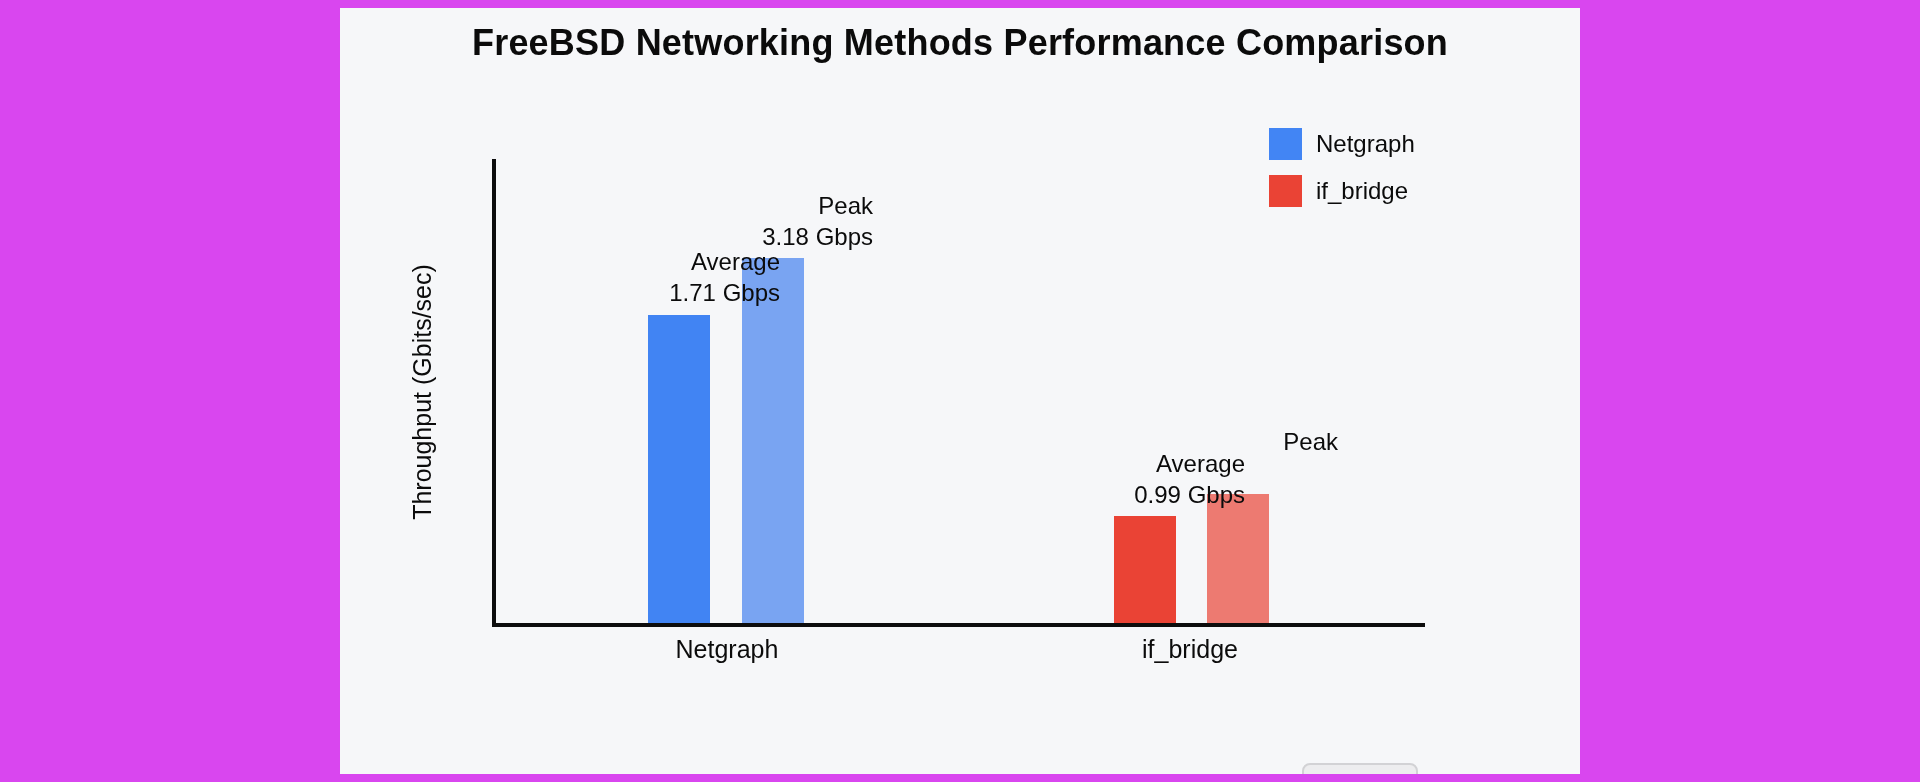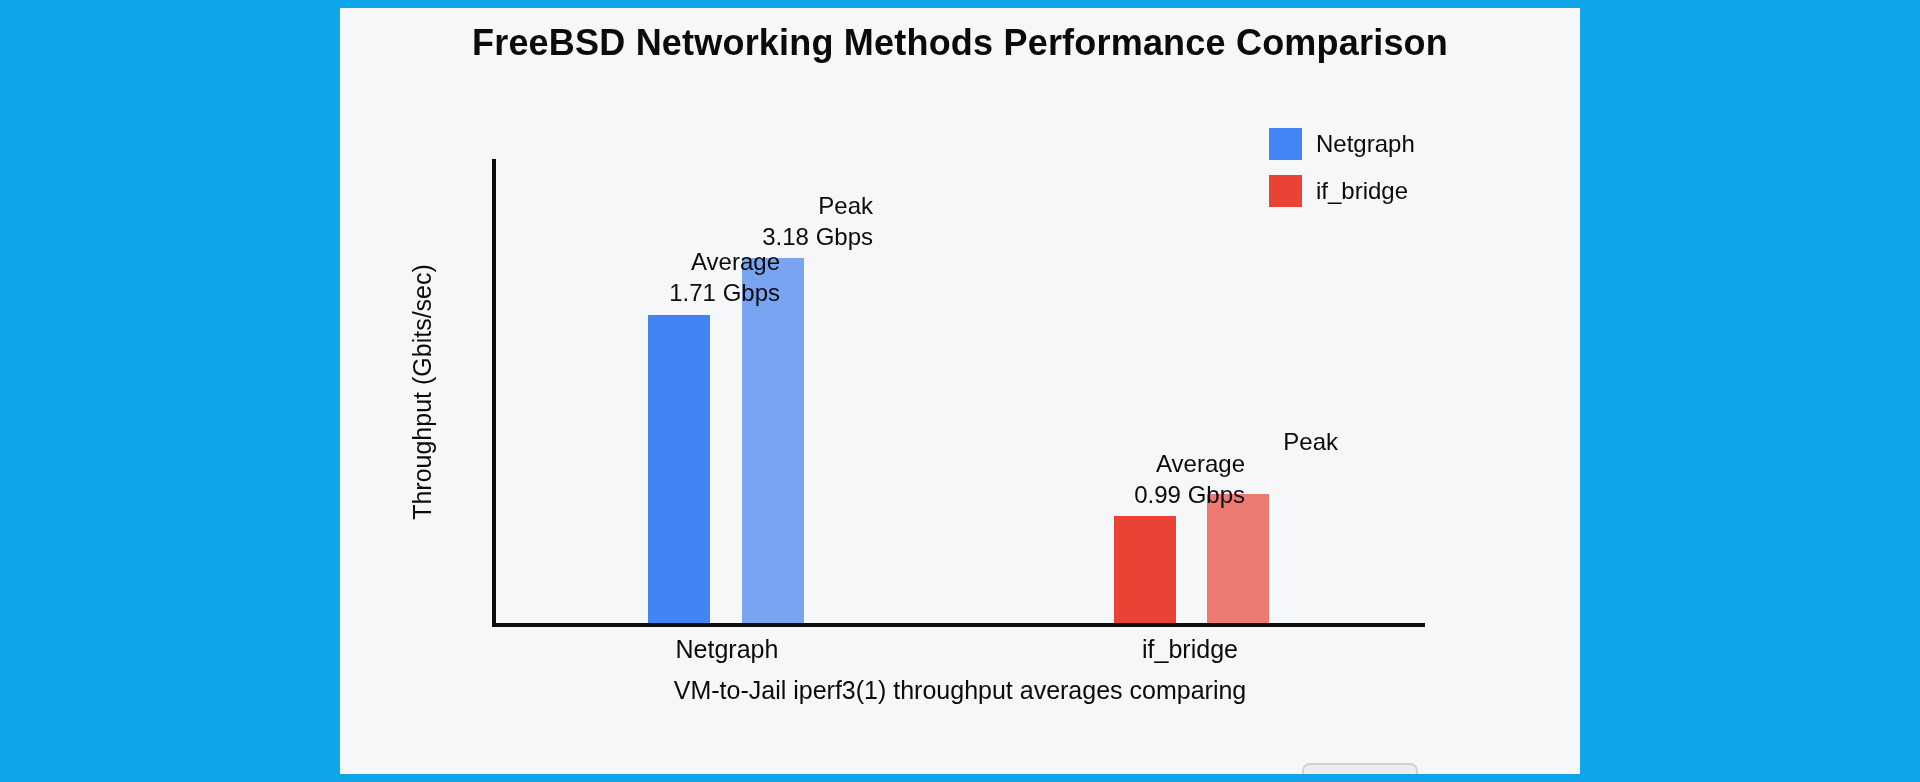--- a/index.html
+++ b/index.html
@@ -5,21 +5,21 @@
   html, body {
     margin: 0; padding: 0;
     width: 1920px; height: 782px;
     background: #000000;
     overflow: hidden;
     font-family: "Liberation Sans", sans-serif;
   }
   .stage {
     position: relative;
     width: 1920px; height: 782px;
-    background: #0ea5e9;
+    background: #d946ef;
   }
   .content {
     position: absolute;
     left: 340px; top: 8px;
     width: 1240px; height: 766px;
     background: #f6f7f9;
     overflow: hidden;
   }
   .chart-title {
     position: absolute;
@@ -146,18 +146,17 @@
       <div>0.99 Gbps</div>
     </div>
     <div class="bar-note n4">
       <div>Peak</div>
     </div>
 
     <div class="tick-label t1">Netgraph</div>
     <div class="tick-label t2">if_bridge</div>
 
     <div class="caption">
-      <div>VM-to-Jail iperf3(1) throughput averages comparing</div>
     </div>
 
     <div class="partial-ui"></div>
   </div>
 </div>
 
 </body></html>

